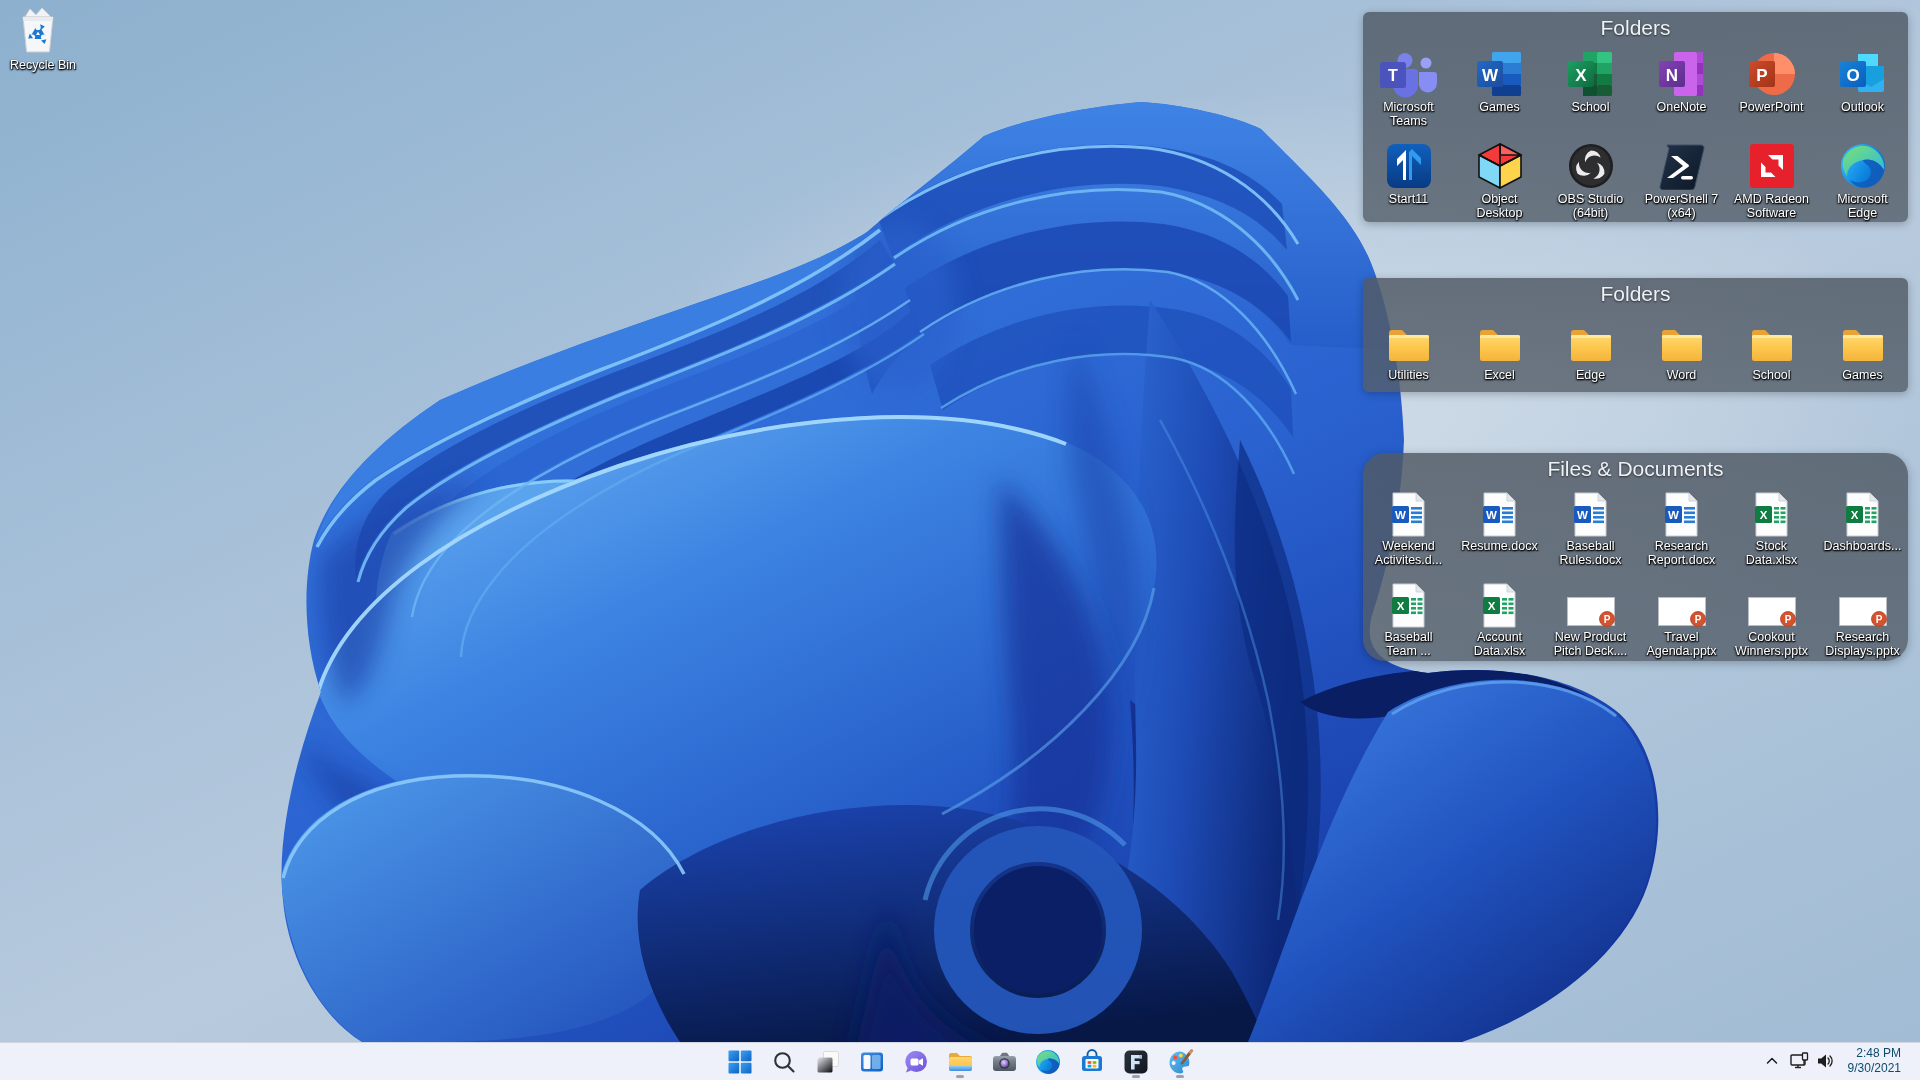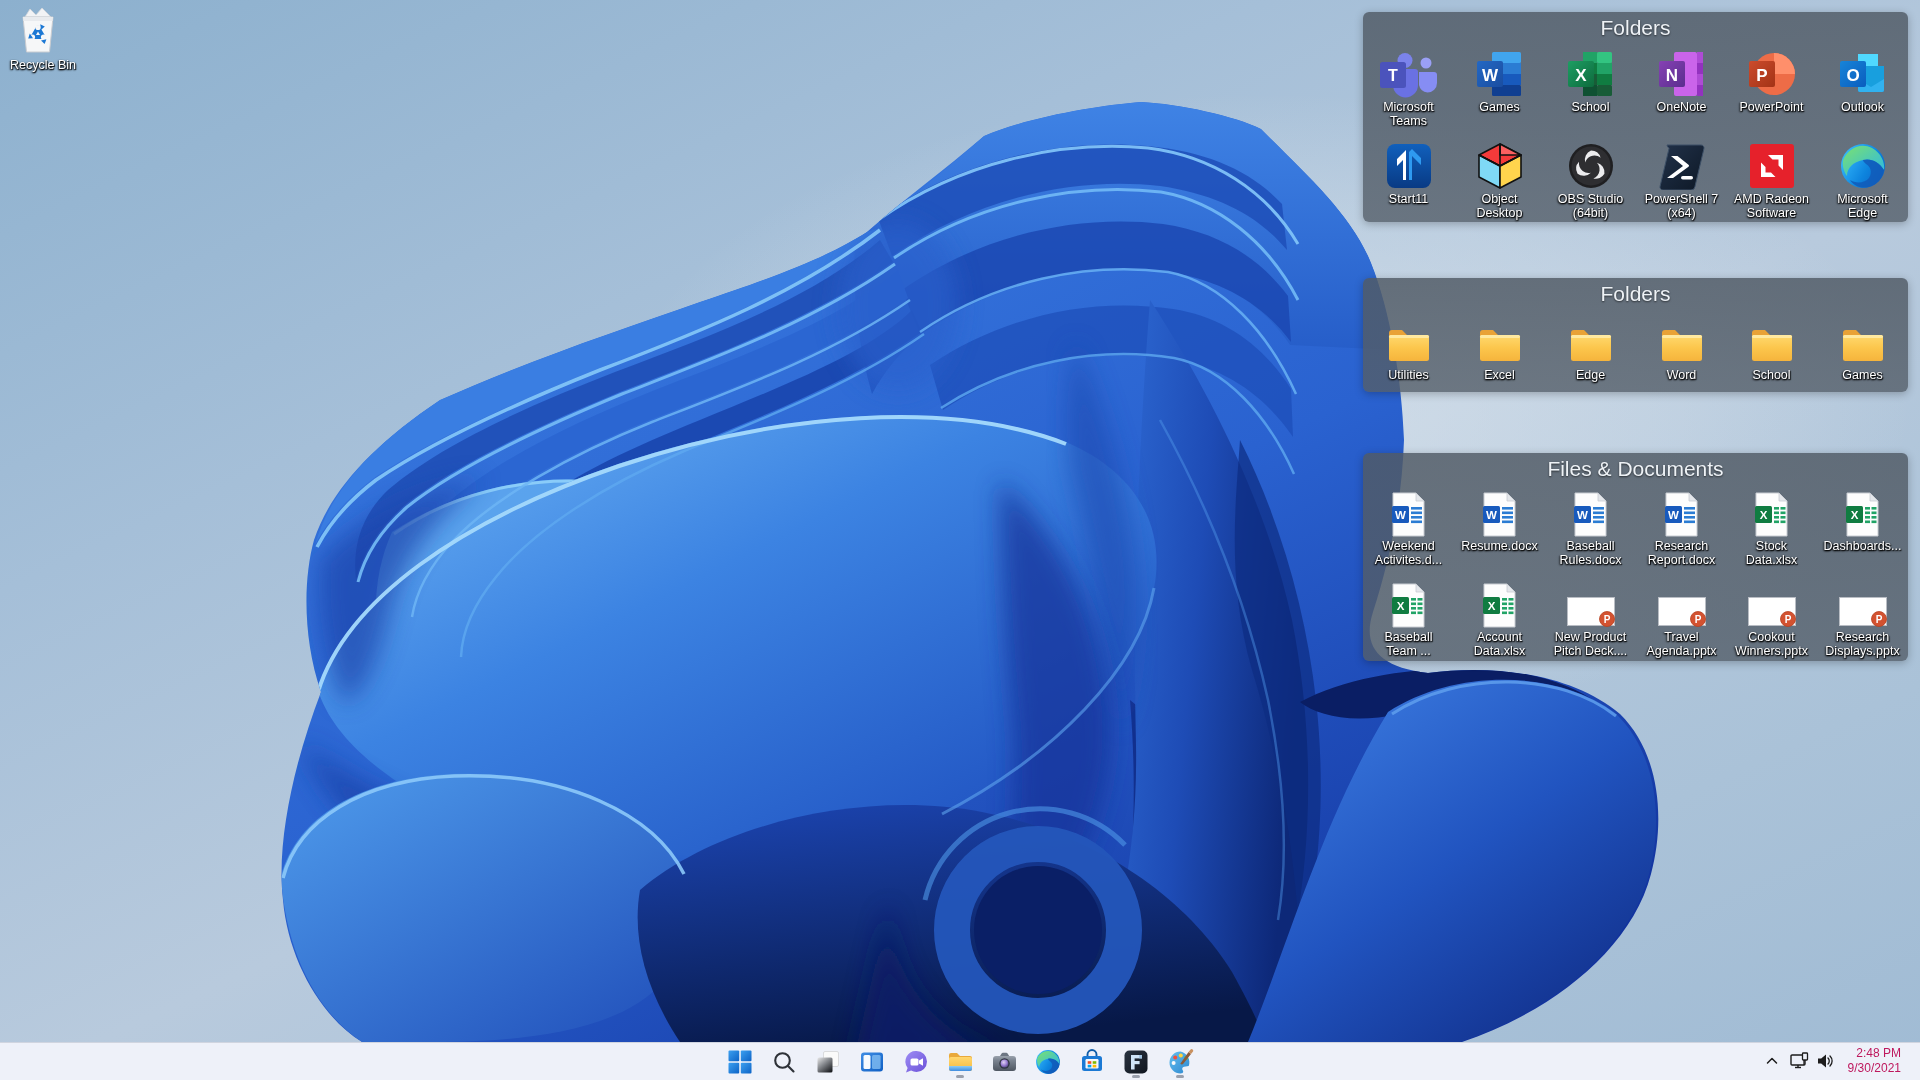--- a/index.html
+++ b/index.html
@@ -5,21 +5,21 @@
 body{font-family:"Liberation Sans",sans-serif;position:relative;
 background:linear-gradient(155deg,#8cb0ce 0%,#a5bfd8 30%,#b8cadd 55%,#aac2d8 80%,#a0bbd4 100%);}
 #hl{position:absolute;inset:0;background:radial-gradient(48% 42% at 66% 38%,rgba(228,236,242,.55) 0%,rgba(228,236,242,.25) 45%,rgba(228,236,242,0) 70%);}
 .panel{position:absolute;left:1363px;width:545px;background:linear-gradient(180deg,rgba(80,90,101,.83),rgba(84,94,105,.80));border-radius:6px;box-shadow:0 2px 8px rgba(0,0,0,.25);}
 .ptitle{position:absolute;top:1px;left:0;right:0;text-align:center;font-size:21px;color:#eef2f6;text-shadow:0 1px 2px rgba(0,0,0,.6);height:30px;line-height:30px;}
 .cell{position:absolute;width:91px;text-align:center;}
 .cell .ic{display:flex;justify-content:center;align-items:flex-end;height:48px;}
 .lbl{font-size:12.5px;line-height:14px;color:#fff;text-shadow:0 1px 2px #000,1px 1px 1px rgba(0,0,0,.85),-1px 1px 2px rgba(0,0,0,.6);margin-top:2px;}
 #taskbar{position:absolute;left:0;top:1042px;width:1920px;height:38px;background:#eef1f9;border-top:1px solid rgba(120,130,150,.25);box-sizing:border-box;}
 .dash{position:absolute;top:1075px;width:8px;height:3px;border-radius:2px;background:#9aa0ad;}
-#clock{position:absolute;right:19px;top:1046px;text-align:right;font-size:12px;line-height:15px;color:#be185d;}
+#clock{position:absolute;right:19px;top:1046px;text-align:right;font-size:12px;line-height:15px;color:#0c4a6e;}
 #bin{position:absolute;left:0px;top:6px;width:76px;text-align:right;}
 </style></head>
 <body>
 <div id="hl"></div>
 <svg id="flower" width="1920" height="1080" viewBox="0 0 1920 1080" style="position:absolute;left:0;top:0">
 <defs>
 <linearGradient id="gBase" x1="0.15" y1="0.05" x2="0.8" y2="1">
         <stop offset="0" stop-color="#3a7de2"></stop>
         <stop offset="0.5" stop-color="#2a62d0"></stop>
         <stop offset="1" stop-color="#12339e"></stop>
@@ -469,21 +469,21 @@
           </defs>
 <path d="M3 9 a3 3 0 0 1 3 -3 h10 l5 5 h19 a3 3 0 0 1 3 3 v3 H3 z" fill="#e9a236"></path>
 <rect x="3" y="11" width="40" height="26" rx="2.5" fill="url(#fg)"></rect>
 <rect x="3" y="11" width="40" height="3" rx="1.5" fill="#ffe9a0"></rect>
         </svg>
       </div>
       <div class="lbl">Games</div>
     </div>
   </div>
 
-<div class="panel" id="pFiles" style="top:453px;height:208px;">
+<div class="panel" id="pFiles" style="top:453px;height:208px;border-radius:22px;">
 <div class="ptitle">Files &amp; Documents</div>
     <div class="cell" style="left:0px;top:36px;width:91px">
       <div class="ic">
         <svg width="35" height="45" viewBox="0 0 35 45">
 <path d="M2 1 h23 l8 8 v35 h-31 z" fill="#fdfdfd" stroke="#c8ccd2" stroke-width="1"></path>
 <path d="M25 1 l8 8 h-8 z" fill="#e4e7eb" stroke="#c8ccd2" stroke-width="0.8"></path>
 <rect x="20" y="15.0" width="11" height="2.6" fill="#2b7cd3"></rect>
           <rect x="20" y="19.5" width="11" height="2.6" fill="#2b7cd3"></rect>
           <rect x="20" y="24.0" width="11" height="2.6" fill="#2b7cd3"></rect>
           <rect x="20" y="28.5" width="11" height="2.6" fill="#2b7cd3"></rect>

